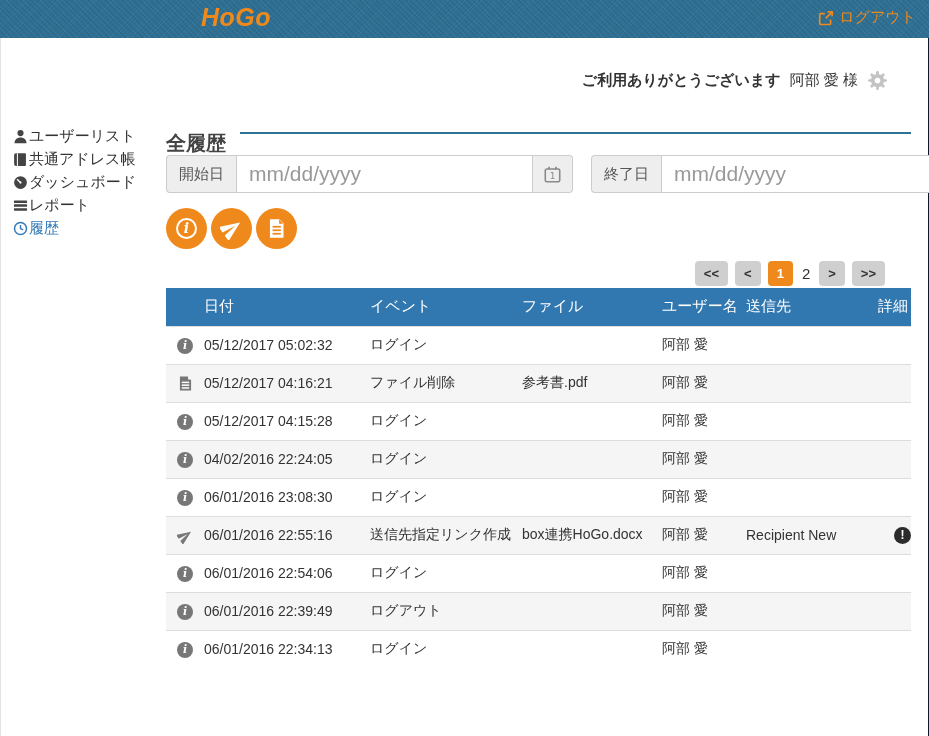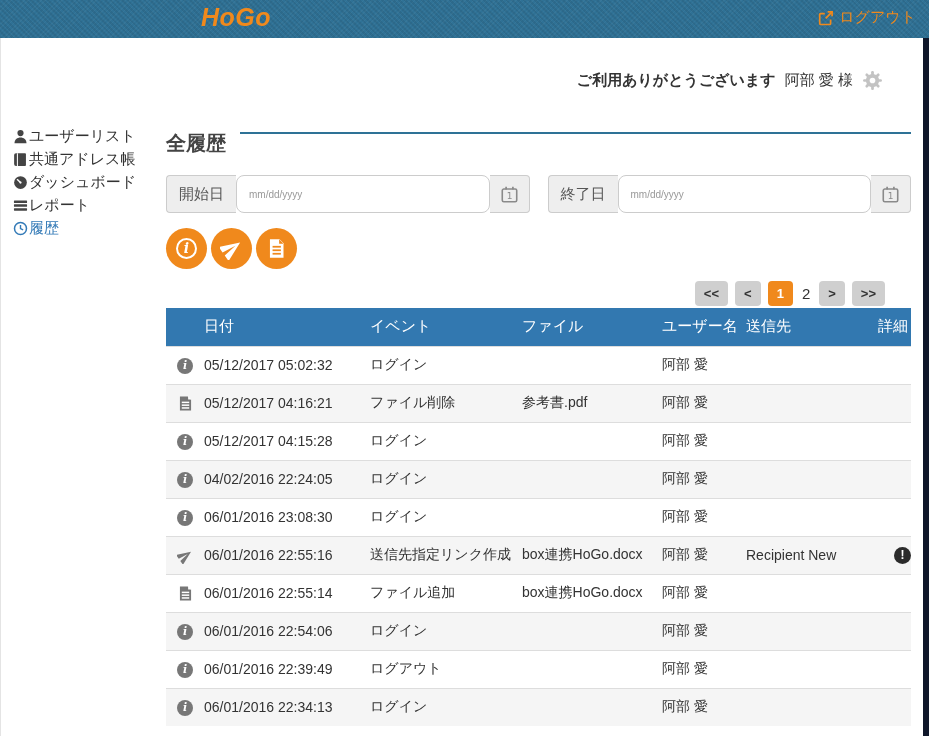--- a/index.html
+++ b/index.html
@@ -26,21 +26,21 @@
     position:absolute;left:201px;top:3px;
     font-size:25px;font-weight:bold;font-style:italic;letter-spacing:.5px;
     color:var(--accent);
   }
   .logout{
     position:absolute;right:13px;top:8px;display:flex;align-items:center;gap:5px;
     color:var(--accent);font-size:15px;cursor:pointer;text-decoration:none;
   }
   
   .page-body{
-    height:698px;border-left:1px solid #e4e4e4;border-right:6px solid #0f172a;
+    height:698px;border-left:1px solid #e4e4e4;border-right:1px solid #0f172a;
   }
   .greeting-row{
     display:flex;justify-content:flex-end;align-items:center;gap:9px;
     padding:24px 40px 0 0;height:60px;font-size:15px;color:#333;
   }
   .greet-msg{font-weight:bold}
   .gear-btn{background:none;border:0;padding:0;cursor:pointer;display:flex;align-items:center}
   .layout{display:flex}
   
   .sidebar{width:165px;padding:27px 0 0 12px;flex:none}
@@ -49,29 +49,29 @@
     font-size:15px;color:#333;text-decoration:none;cursor:pointer;white-space:nowrap;
   }
   .side-item.active{color:var(--link-blue)}
   .side-icon{display:flex;align-items:center;width:16px;flex:none}
   
   .content{width:745px;flex:none}
   .title-row{display:flex;margin-top:34px;height:23px}
   .page-title{font-size:20px;font-weight:bold;margin:0;color:#444;line-height:23px}
   .title-rule{flex:1;height:2px;background:var(--rule);margin-left:14px}
   
-  .filters{display:flex;gap:18px;margin-top:20px}
+  .filters{display:flex;gap:18px;}
   .input-group{flex:1;display:flex;height:38px}
   .ig-addon{
     background:#eee;border:1px solid #ccc;border-right:0;border-radius:4px 0 0 4px;
     display:flex;align-items:center;padding:0 12px;font-size:15px;color:#555;white-space:nowrap;
   }
   .date-input{
-    flex:1;min-width:0;border:1px solid #ccc;padding:0 12px;font-size:10px;color:#555;
-    font-family:"Liberation Sans",sans-serif;border-radius:8px;outline:none;
+    flex:1;min-width:0;border:1px solid #ccc;padding:0 12px;font-size:21px;color:#555;
+    font-family:"Liberation Sans",sans-serif;border-radius:0;outline:none;
   }
   .date-input::placeholder{color:#999}
   .ig-btn{
     width:40px;background:#eee;border:1px solid #ccc;border-left:0;border-radius:0 4px 4px 0;
     display:flex;align-items:center;justify-content:center;cursor:pointer;padding:0;
   }
   
   .filter-buttons{display:flex;gap:4px;margin-top:15px}
   .circle-btn{
     width:41px;height:41px;border-radius:50%;background:var(--accent);border:0;padding:0;
@@ -417,45 +417,20 @@
     <td class="cell-date">06/01/2016 22:55:16</td>
     <td class="cell-event">送信先指定リンク作成</td>
     <td class="cell-file">box連携HoGo.docx</td>
     <td class="cell-user">阿部 愛</td>
     <td class="cell-recipient">Recipient New</td>
     <td class="cell-detail">
       <span class="detail-icon">!</span>
     </td>
   </tr>
 
-  <tr>
-    <td class="cell-icon">
-      
-      <span class="row-svg">
-        <svg width="13" height="15" viewBox="0 0 14 16">
-          <path fill="#777" d="M1 0.5 h8.5 L13 4 v11.5 H1 z"></path>
-          <path fill="#fff" d="M9.8 0 L13.5 3.7 L9.8 3.7 Z"></path>
-          <g fill="#fff">
-            <rect x="3" y="6" width="8" height="1.6"></rect>
-            <rect x="3" y="9" width="8" height="1.6"></rect>
-            <rect x="3" y="12" width="8" height="1.6"></rect>
-          </g>
-        </svg>
-      </span>
-      
-    </td>
-    <td class="cell-date">06/01/2016 22:55:14</td>
-    <td class="cell-event">ファイル追加</td>
-    <td class="cell-file">box連携HoGo.docx</td>
-    <td class="cell-user">阿部 愛</td>
-    <td class="cell-recipient"></td>
-    <td class="cell-detail">
-      
-    </td>
-  </tr>
 
   <tr>
     <td class="cell-icon">
       <span class="row-info-icon">i</span>
       
       
     </td>
     <td class="cell-date">06/01/2016 22:54:06</td>
     <td class="cell-event">ログイン</td>
     <td class="cell-file"></td>

